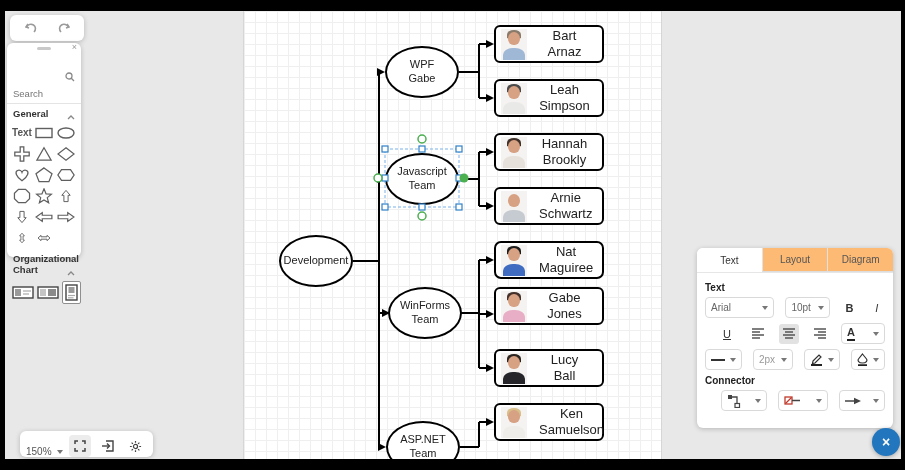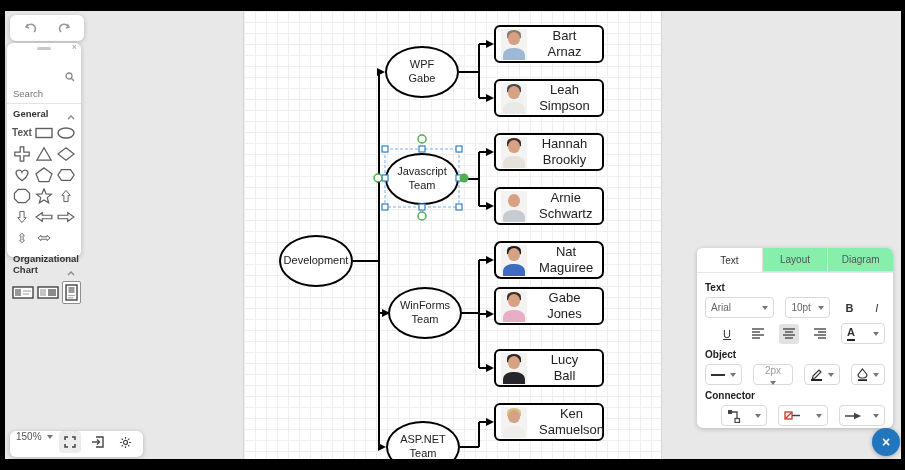--- a/index.html
+++ b/index.html
@@ -39,34 +39,34 @@
   .section-head { display:flex; justify-content:space-between; align-items:flex-end; padding:5px 6px 2px 6px; font-weight:bold; color:#333; font-size:9.5px; line-height:1.15; }
   .shape-grid { display:grid; grid-template-columns:repeat(3,1fr); gap:3px 2px; padding:2px 5px; }
   .shape-cell { display:flex; align-items:center; justify-content:center; height:18px; cursor:pointer; }
   .shape-cell svg { stroke:#5f5f5f; fill:none; stroke-width:1.4; }
   .text-glyph { font-size:10px; font-weight:bold; color:#555; }
   .org-grid { display:flex; gap:3px; padding:3px 5px; align-items:center; }
   .org-thumb { cursor:pointer; display:flex; align-items:center; justify-content:center; }
   .org-thumb.selected { border:1px solid #8f8f8f; padding:2px; border-radius:2px; background:#fff; }
 
   
-  #zoom-bar { left:5px; top:420px; height:26px; display:flex; align-items:flex-start; padding:0 6px; gap:6px; }
+  #zoom-bar { left:15px; top:420px; height:26px; display:flex; align-items:flex-end; padding:0 6px; gap:6px; }
   #zoom-level { font-size:10px; color:#555; display:flex; align-items:center; gap:5px; cursor:pointer; }
   .caret { width:0; height:0; border-left:3.5px solid transparent; border-right:3.5px solid transparent; border-top:4px solid #777; }
   #fullscreen-btn { background:#ececec; }
 
   
   #diagram-close { position:absolute; left:867px; top:417px; width:28px; height:28px; border-radius:50%; background:#2176bd;
     color:#fff; display:flex; align-items:center; justify-content:center; font-size:14px; font-weight:bold; cursor:pointer;
     box-shadow:0 1px 4px rgba(0,0,0,.3); }
 
   
   #format-panel { left:692px; top:237px; width:196px; height:180px; font-size:10.5px; border-radius:6px; overflow:hidden; }
   #format-tabs { display:flex; height:25px; border-bottom:1px solid #e6e6e6; }
-  .tab { flex:1; display:flex; align-items:center; justify-content:center; font-size:10px; color:#555; background:#86efac;
+  .tab { flex:1; display:flex; align-items:center; justify-content:center; font-size:10px; color:#555; background:#fdba74;
     border-bottom:1px solid #ddd; border-left:1px solid #e2e2e2; cursor:pointer; }
   .tab:first-child { border-left:none; }
   .tab.active { background:#fff; border-bottom:none; color:#333; }
   #format-body { padding:6px 8px; }
   .fp-label { font-weight:bold; font-size:10px; color:#222; margin:3px 0 4px 0; }
   .ctl-row { display:flex; align-items:center; gap:11px; margin-bottom:5px;justify-content:flex-end; }
   .ctl-box { display:flex; align-items:center; justify-content:space-between; border:1px solid #d9d9d9; border-radius:4px;
     height:21px; padding:0 5px; background:#fff; color:#666; font-size:10px; cursor:pointer; gap:5px; }
   .tog { display:flex; align-items:center; justify-content:center; width:20px; height:20px; border-radius:3px; cursor:pointer;
     font-size:11px; color:#333; }
@@ -440,29 +440,28 @@
           <svg width="12" height="11" viewBox="0 0 12 11" stroke="#555" stroke-width="1.4">
               <path d="M0,1 H12 M4,4 H12 M0,7 H12 M4,10 H12"></path>
             </svg>
         </div>
         <div class="ctl-box" style="width:44px;">
           <span class="fontcolor-glyph">A</span>
           <span class="caret"></span>
         </div>
       </div>
 
-      <div class="fp-label">Object</div>
       <div class="ctl-row">
         <div class="ctl-box" style="width:40px;">
           <svg width="14" height="4" viewBox="0 0 14 4">
               <line x1="0" y1="2" x2="14" y2="2" stroke="#333" stroke-width="2"></line>
             </svg>
           <span class="caret"></span>
         </div>
-        <div class="ctl-box" style="width:54px; color:#999;flex-direction:column;">
+        <div class="ctl-box" style="width:54px; color:#999;">
           <span>2px</span>
           <span class="caret"></span>
         </div>
         <div class="ctl-box" style="width:42px;">
           <svg width="13" height="13" viewBox="0 0 13 13">
               <path d="M3,8 L9,2 L11,4 L5,10 L2.5,10.5 Z" fill="none" stroke="#333" stroke-width="1.2"></path>
               <line x1="1" y1="12" x2="12" y2="12" stroke="#222" stroke-width="2"></line>
             </svg>
           <span class="caret"></span>
         </div>

